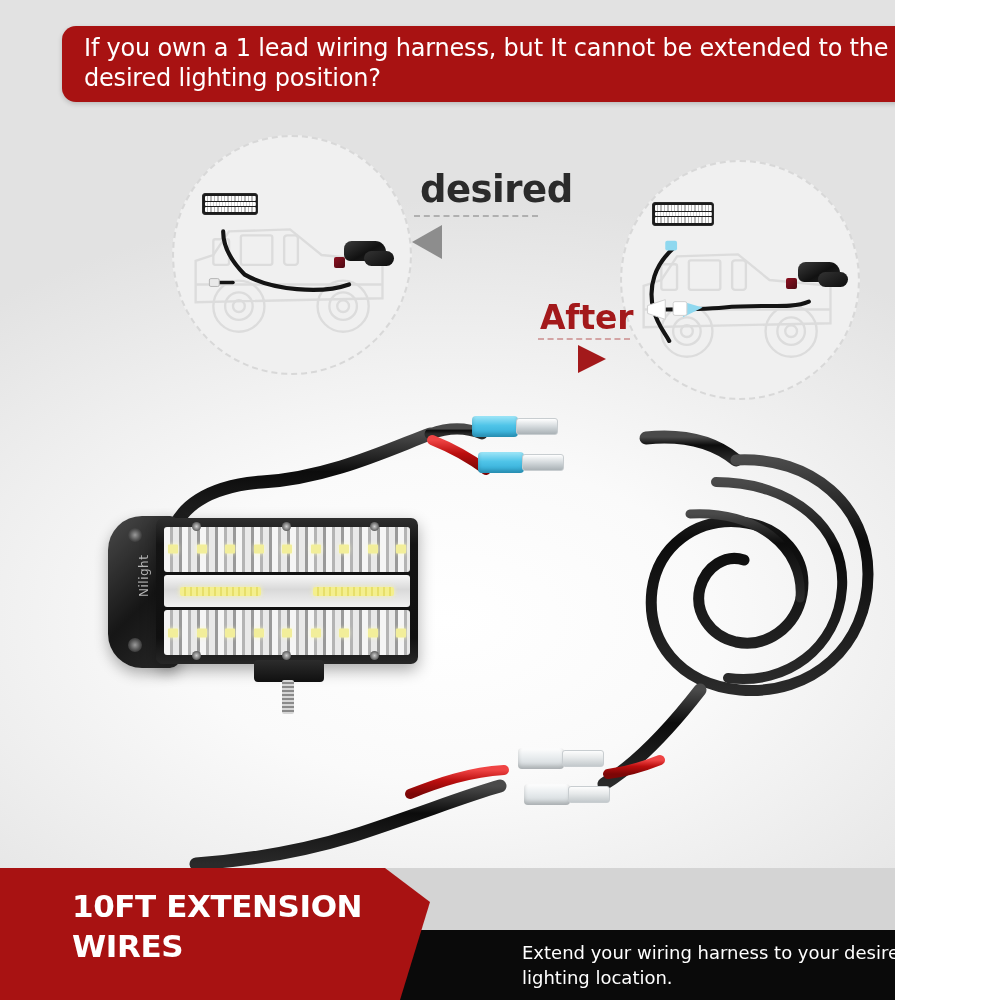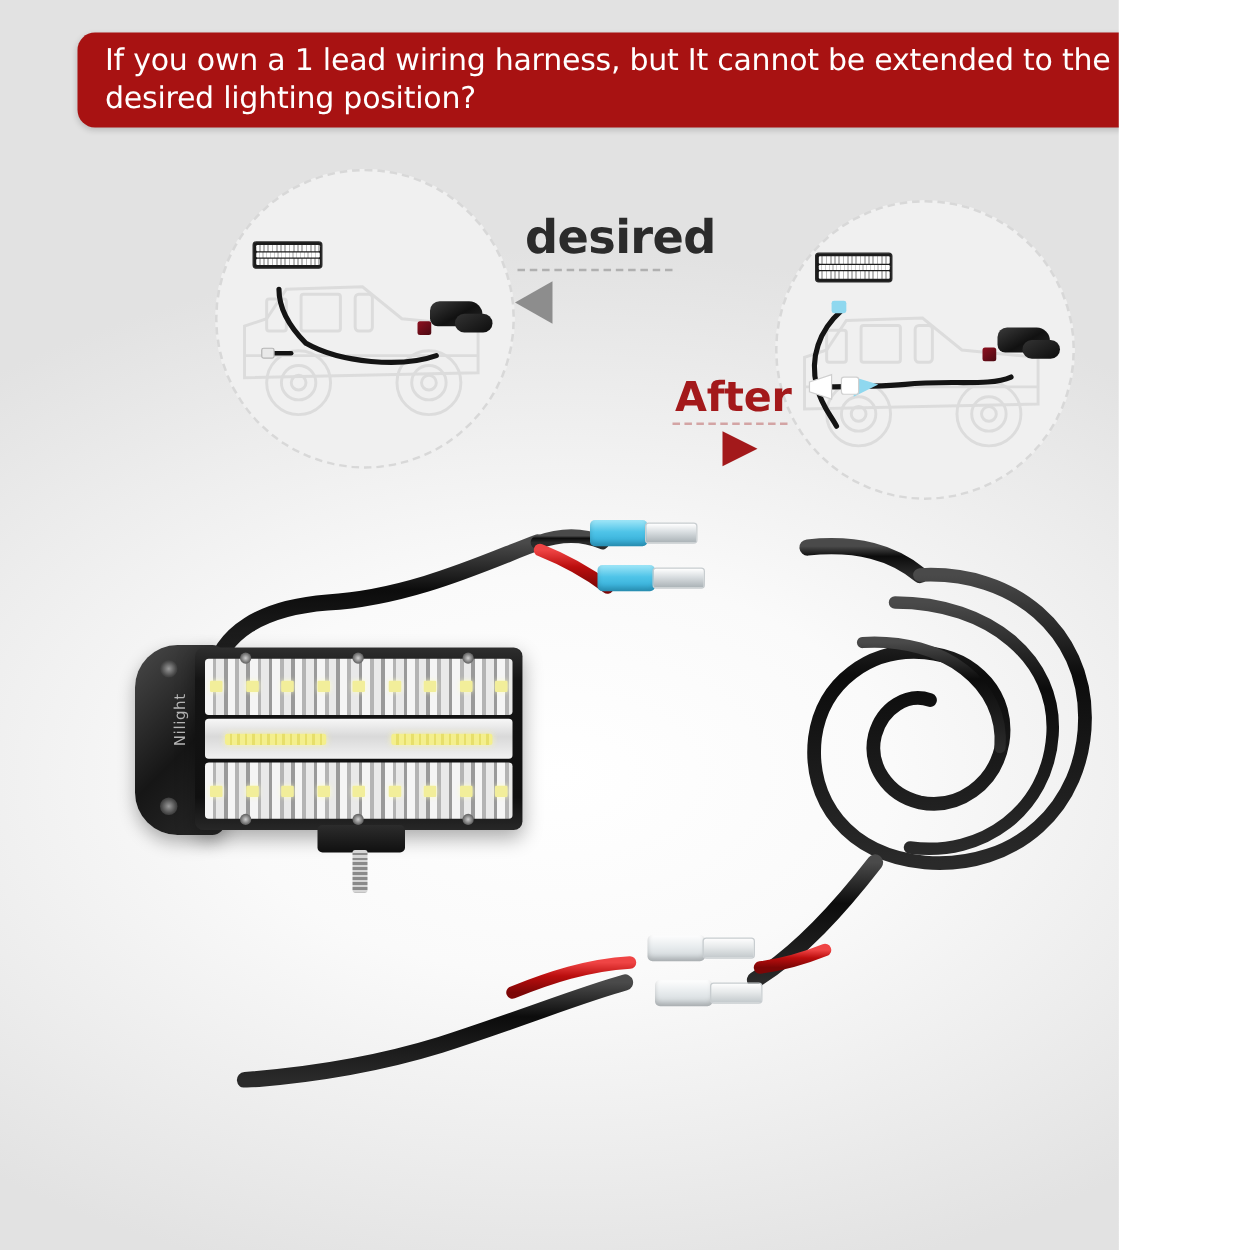--- a/index.html
+++ b/index.html
@@ -387,14 +387,21 @@
         <div class="lb-screw" style="left:36px;top:133px;"></div>
         <div class="lb-screw" style="left:126px;top:133px;"></div>
         <div class="lb-screw" style="left:214px;top:133px;"></div>
       </div>
 
       <div id="lb-mount"></div>
       <div id="lb-stud"></div>
     </div>
   </div>
 
+  <div id="bottom">
+    <div id="bottom-gray"></div>
+    <div id="bottom-black"></div>
+    <div id="bottom-red"></div>
+    <div id="bottom-title">10FT EXTENSION WIRES</div>
+    <div id="bottom-desc">Extend your wiring harness to your desired lighting location.</div>
+  </div>
 
 </div>
 
 </body></html>

